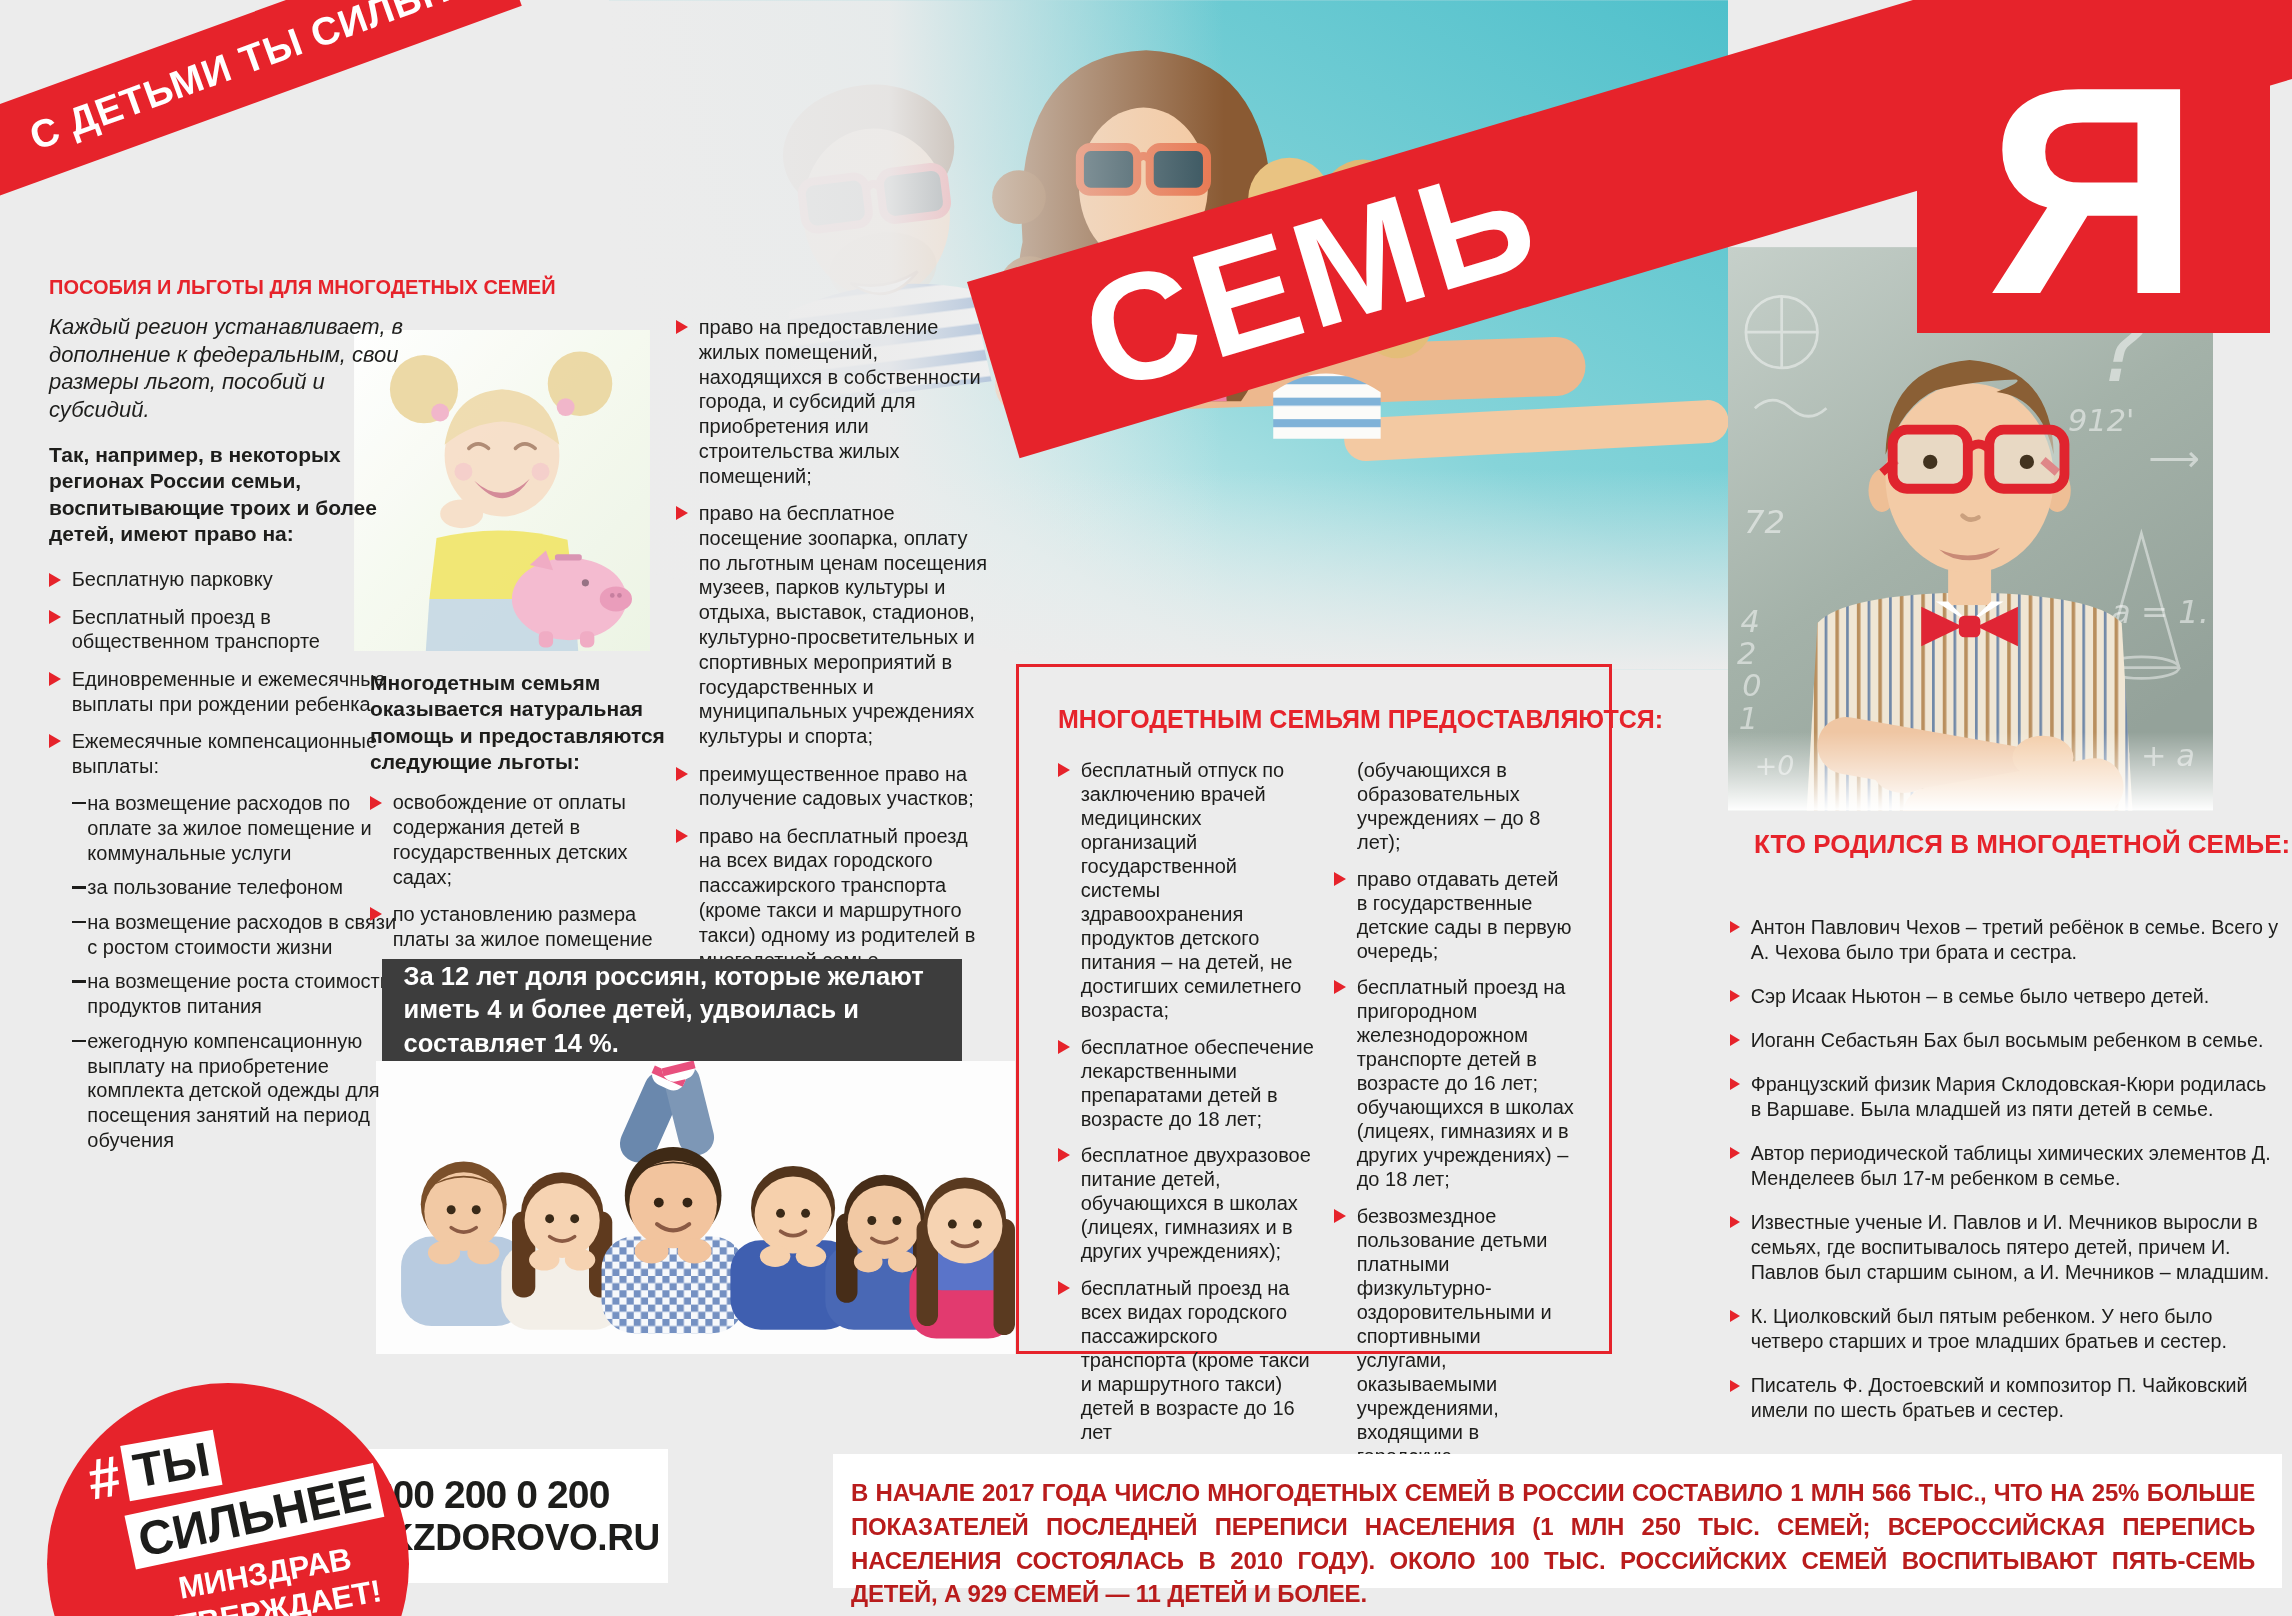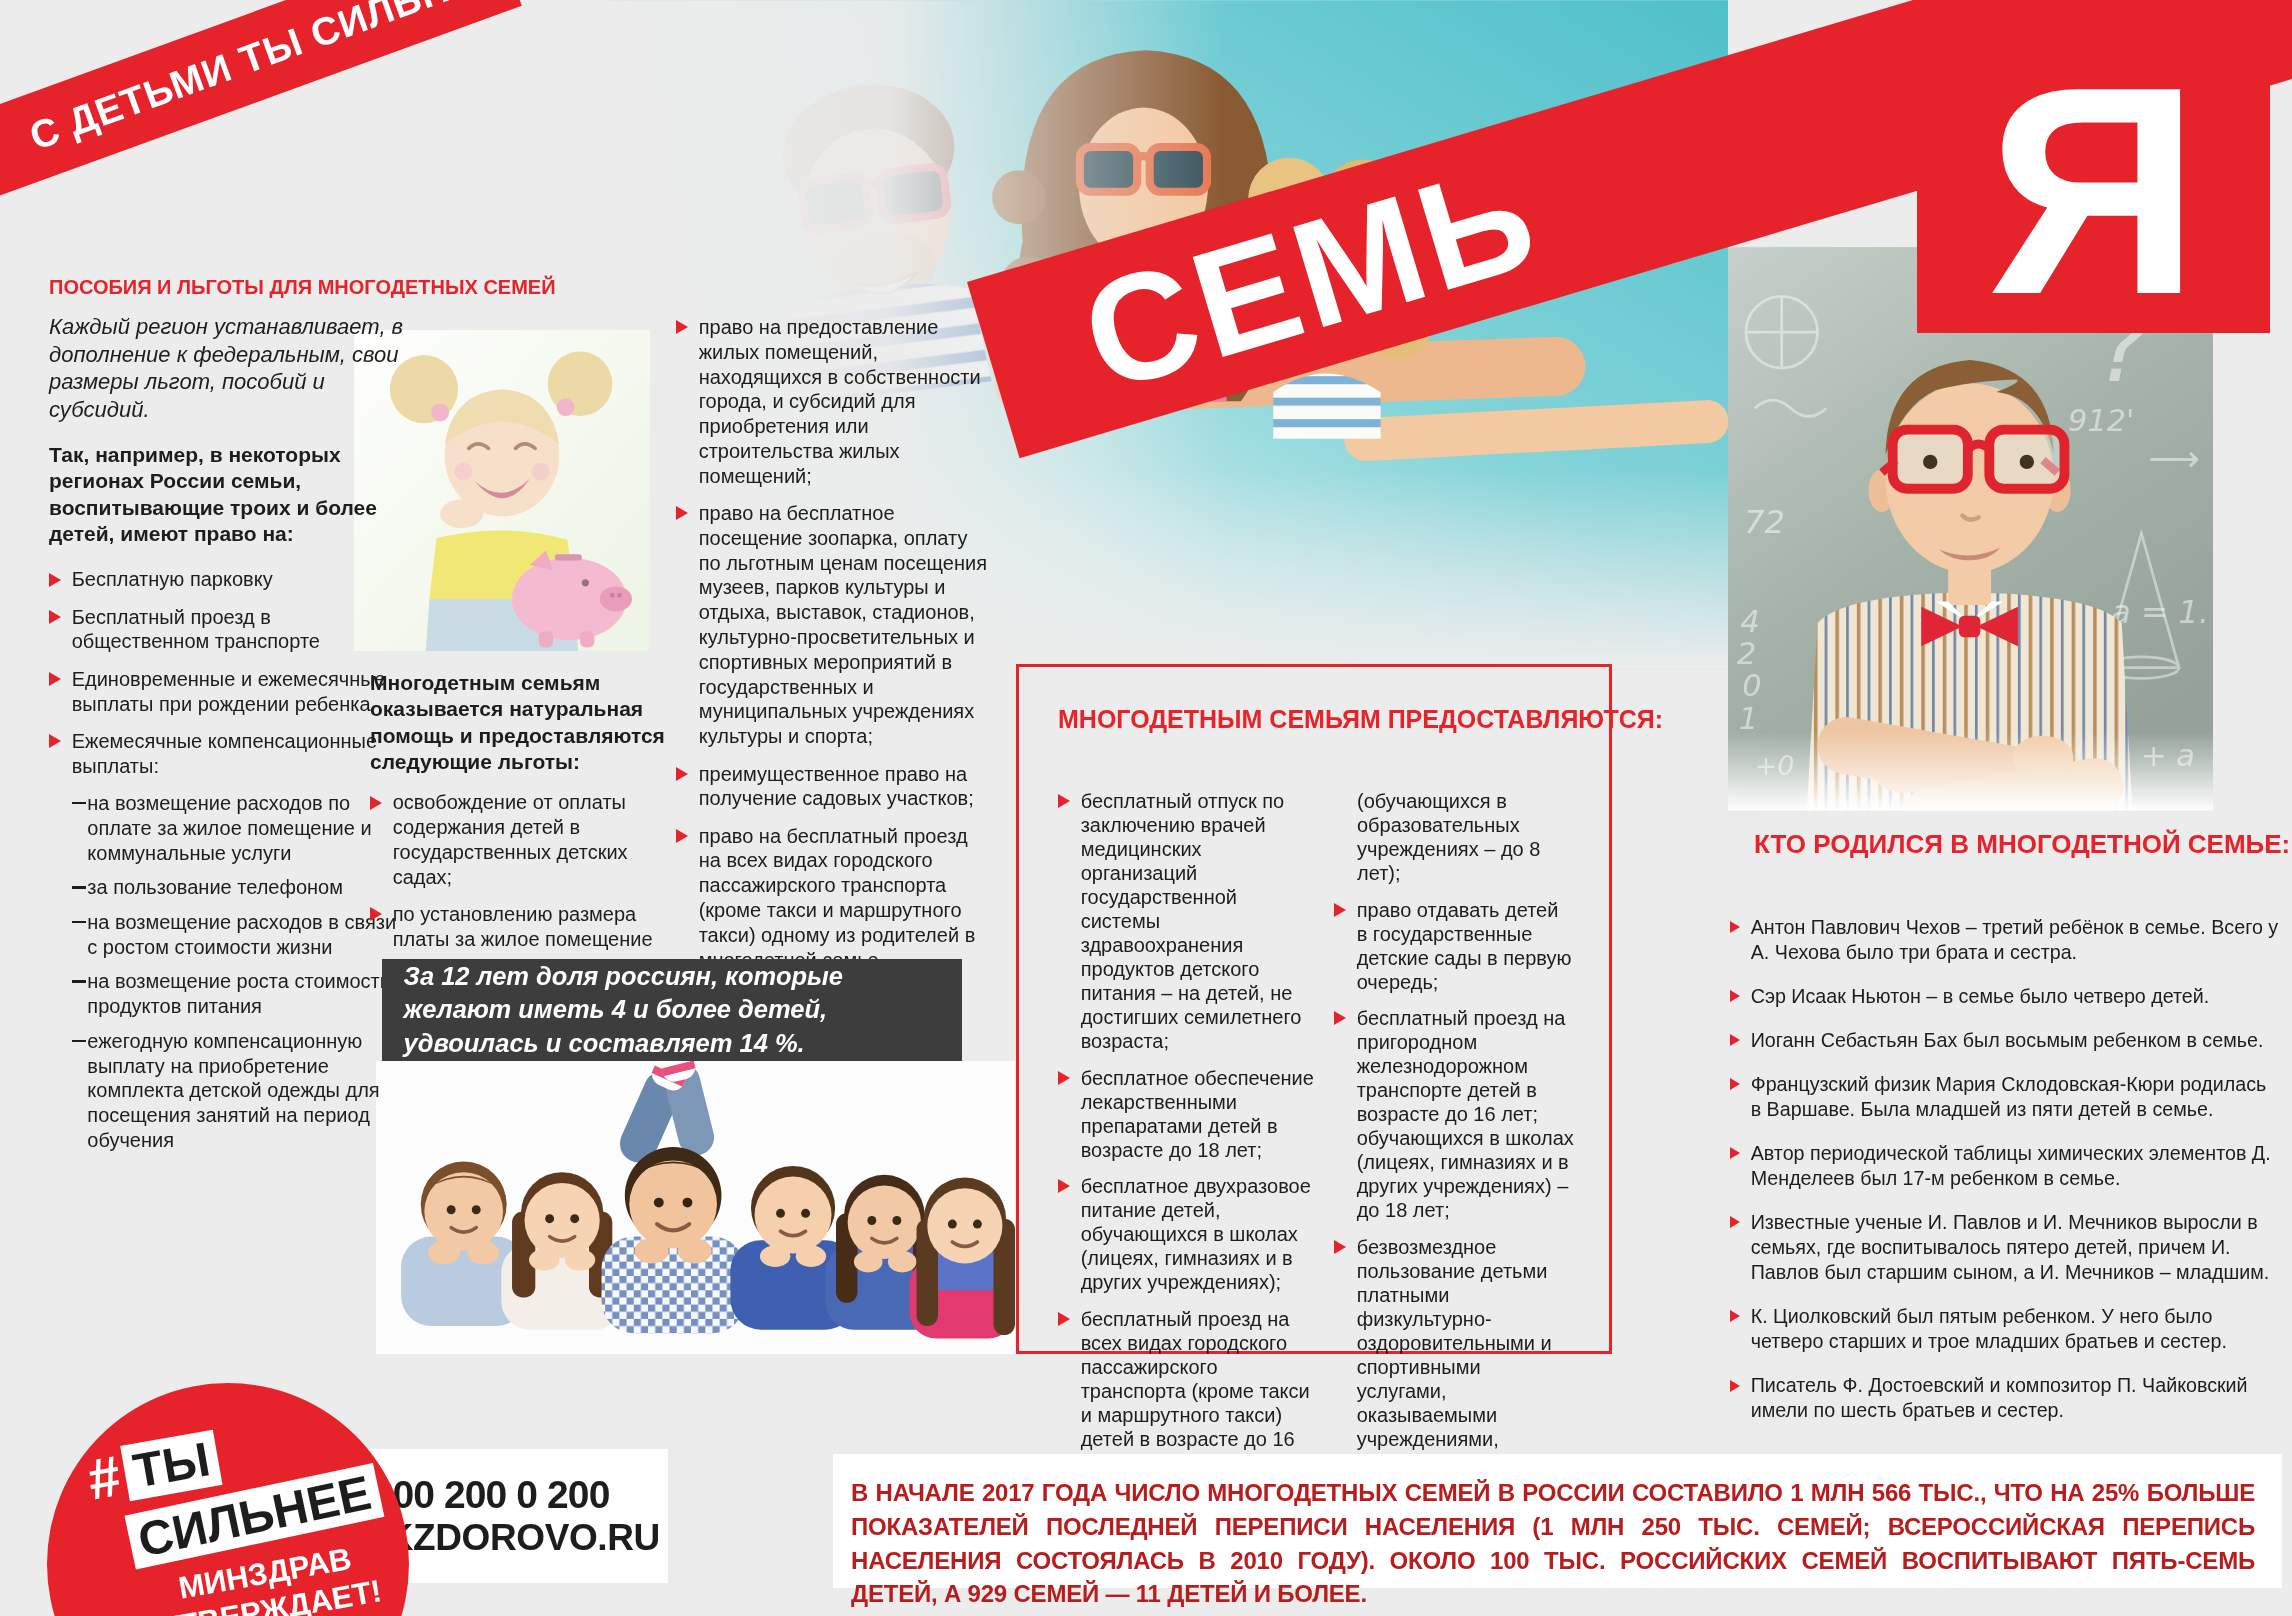--- a/index.html
+++ b/index.html
@@ -36,31 +36,31 @@
   .tri{width:0;height:0;border-left:12.5px solid var(--red);border-top:7.2px solid transparent;border-bottom:7.2px solid transparent;flex:none;margin-top:5.4px;}
   .b-text{font-size:20px;line-height:1.24;}
   .dash-row{display:flex;gap:1px;margin-bottom:9.9px;padding-left:23px;}
   .dash{width:14.3px;height:2.7px;background:var(--ink);flex:none;margin-top:10.7px;}
 
   .col-flow{z-index:3;}
 
   
   .stat-banner{
     left:382px;top:959px;width:580px;height:102px;background:var(--dark);z-index:3;
-    box-sizing:border-box;padding:15px 21.5px;display:flex;align-items:center;font-style:italic;
+    box-sizing:border-box;padding:15px 21.5px;display:flex;align-items:center;
   }
   .stat-banner span{color:#fff;font-weight:800;font-size:25.5px;line-height:1.3;}
 
   
   .benefits-box{
     left:1016px;top:664px;width:596px;height:690px;border:3.6px solid var(--red);
     box-sizing:border-box;z-index:3;background:transparent;
   }
   .benefits-box .bb-title{position:absolute;left:39px;top:38px;font-size:25px;}
-  .bb-col{position:absolute;top:91px;margin-top:31px;}
+  .bb-col{position:absolute;top:91px;}
   .bb-left{left:39px;width:256px;}
   .bb-right{left:315px;width:240px;}
   .bb-col .b-text{font-size:20px;line-height:1.2;}
   .cont-row{margin-bottom:12.5px;padding-left:23px;}
 
   
   .famous-title{left:1754px;top:829px;font-size:26px;}
   .famous-list{left:1730px;top:887px;width:550px;z-index:3;margin-top:28px;}
   .famous-list .b-text{font-size:19.7px;line-height:1.27;}
   .famous-list .b-row{margin-bottom:19px;}

